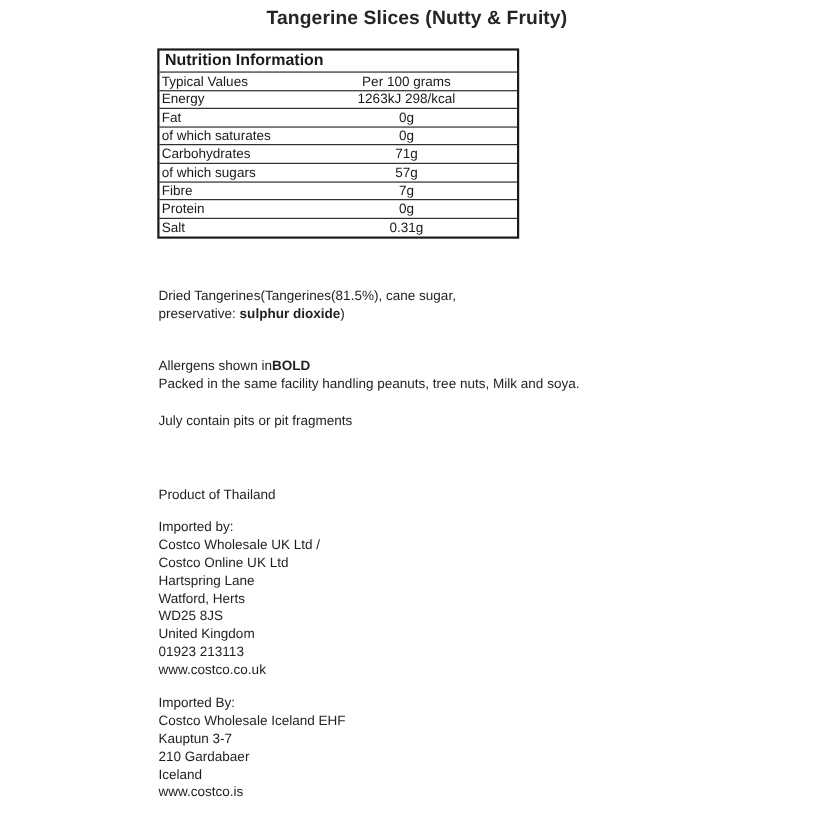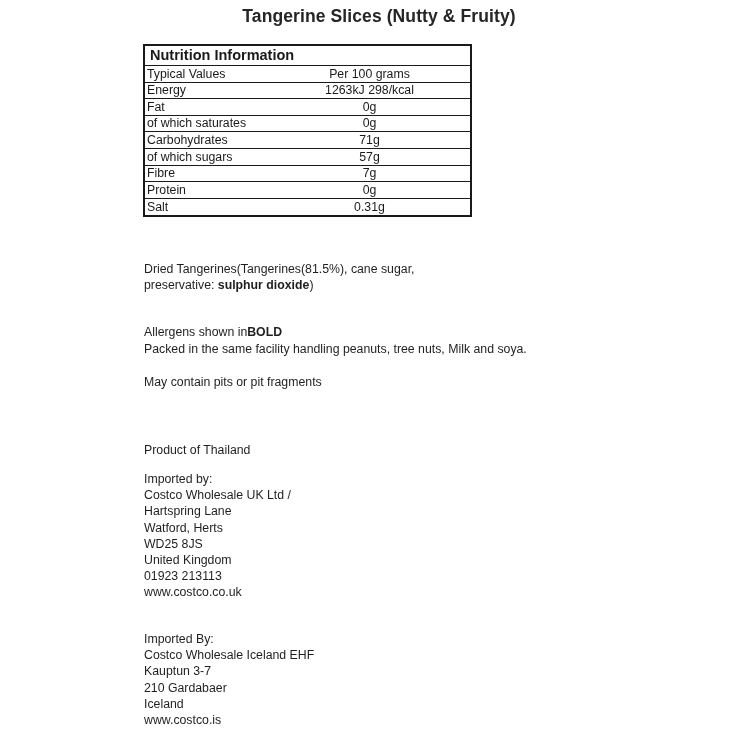--- a/index.html
+++ b/index.html
@@ -177,28 +177,29 @@
     <span>Dried Tangerines(Tangerines(81.5%), cane sugar,
 preservative: </span><span class="bold-inline">sulphur dioxide</span><span>)</span>
   </div>
 
   <div class="body-text allergen-note">
     <span>Allergens shown in</span><span class="bold-inline">BOLD</span>
   </div>
 
   <div class="body-text facility-note">Packed in the same facility handling peanuts, tree nuts, Milk and soya.</div>
 
-  <div class="body-text pits-note">May contain pits or pit fragments</div>
+  <div class="body-text pits-note">July contain pits or pit fragments</div>
 
   <div class="body-text origin-note">Product of Thailand</div>
 
   <div class="address-block address-uk">
     <div id="uk-lines">
         <div class="addr-line">Imported by:</div>
         <div class="addr-line">Costco Wholesale UK Ltd /</div>
+        <div class="addr-line">Costco Online UK Ltd</div>
         <div class="addr-line">Hartspring Lane</div>
         <div class="addr-line">Watford, Herts</div>
         <div class="addr-line">WD25 8JS</div>
         <div class="addr-line">United Kingdom</div>
         <div class="addr-line">01923 213113</div>
       </div>
     <div class="addr-url">www.costco.co.uk</div>
   </div>
 
   <div class="address-block address-iceland">

